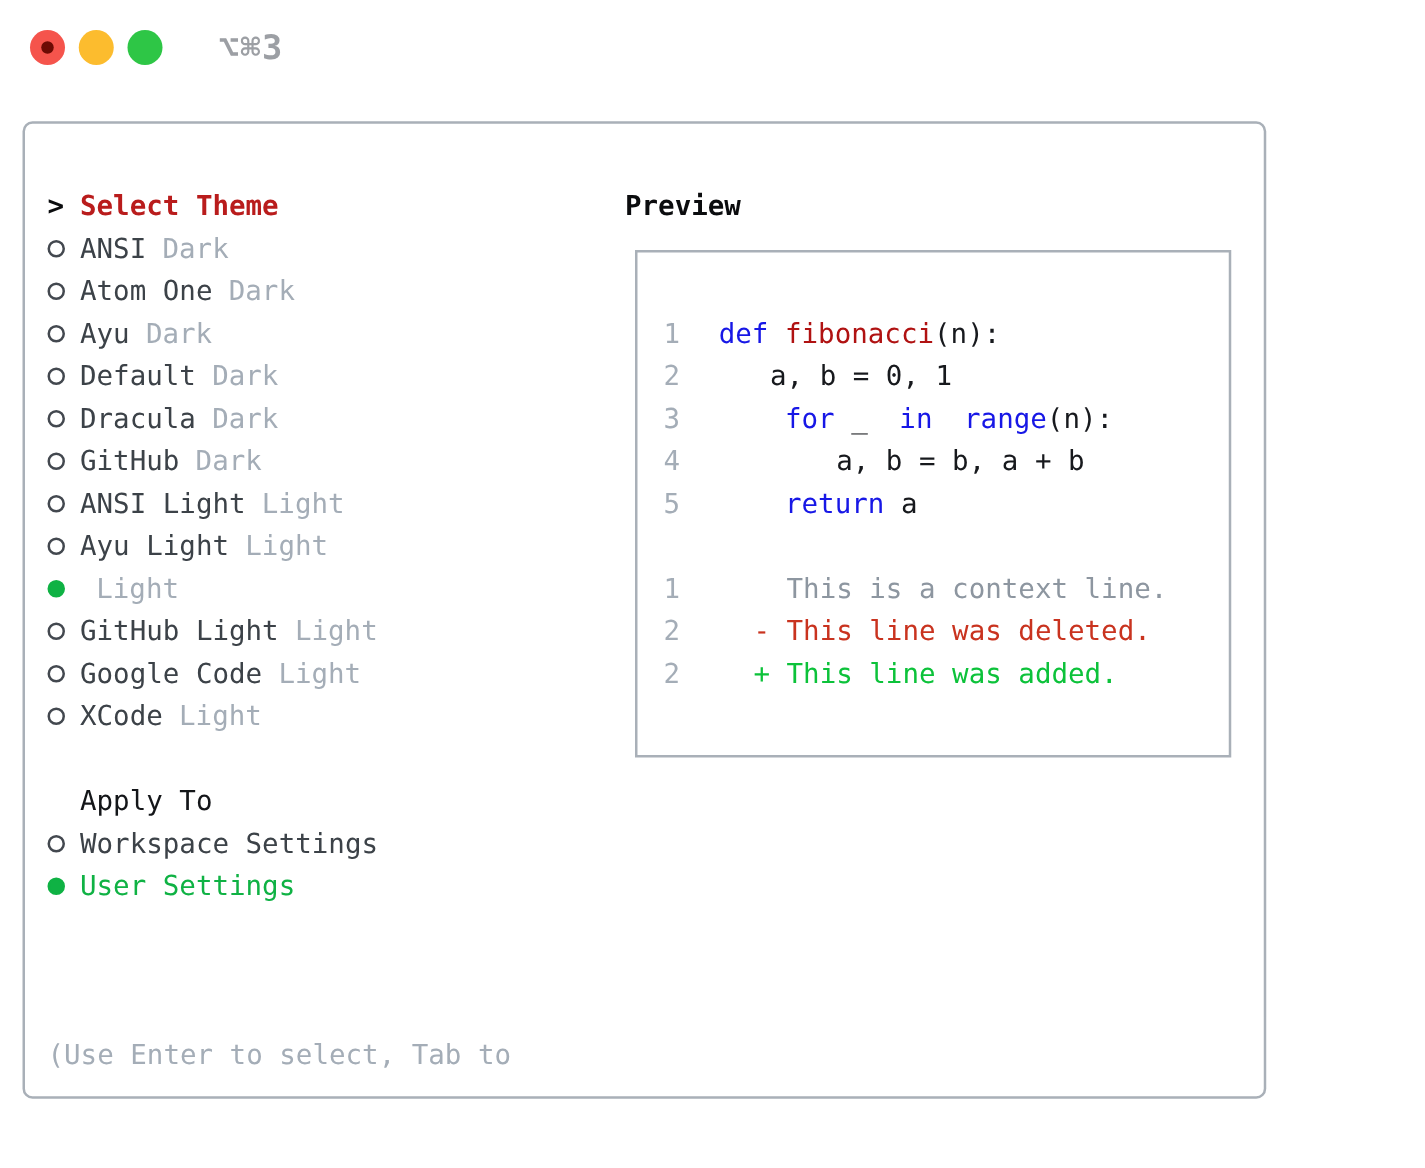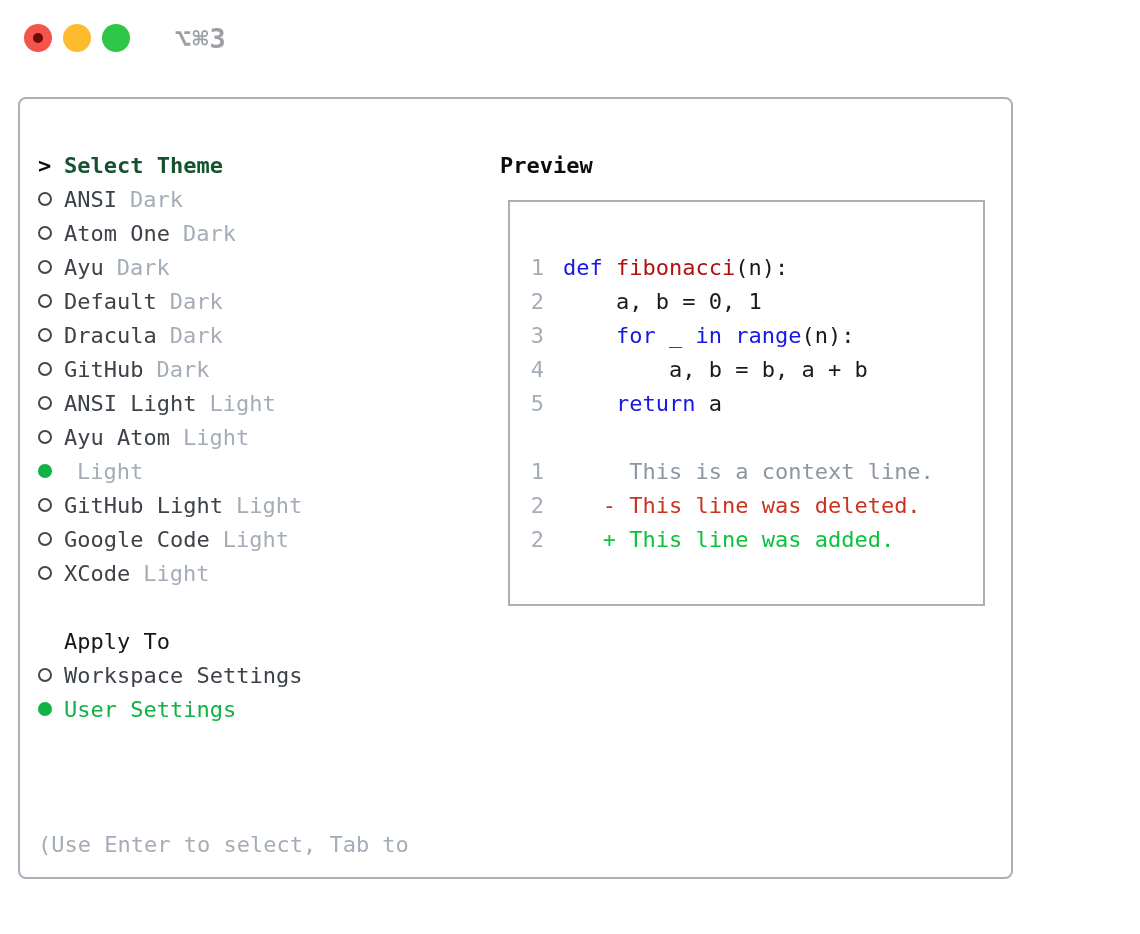--- a/index.html
+++ b/index.html
@@ -29,37 +29,37 @@
   .shortcut{margin-left:34px;font-size:27px;font-weight:bold;color:#9c9fa4;letter-spacing:1px;}
 
   
   .panel{position:absolute;left:18px;top:97px;width:995px;height:782px;border:2px solid var(--border);border-radius:8px;background:#fff;display:flex;padding:49px 26px 0 18px;}
   .left-col{width:452px;flex:none;}
   .right-col{flex:1;}
 
   .row{height:34px;display:flex;align-items:center;font-size:22px;white-space:pre;}
   .marker{width:26px;flex:none;display:inline-flex;align-items:center;}
   .prefix{font-weight:bold;color:#0b0c0e;font-size:22px;}
-  .hdr{font-weight:bold;color:#14532d;}
+  .hdr{font-weight:bold;color:#b91c1c;}
   .subhdr{color:#141619;}
   .circle{width:14px;height:14px;border:2px solid #43484f;border-radius:50%;}
   .circle.filled{border-color:var(--green);background:var(--green);}
   .item .label{color:var(--item);}
   .item.selected .label{color:var(--green);}
   .tag{color:var(--muted);margin-left:13px;}
   .spacer{height:34px;}
   .help{font-size:22px;line-height:34px;color:var(--muted);white-space:pre;}
 
   
   .preview-title{margin-left:10px;font-weight:bold;color:#0b0c0e;}
   .preview-box{margin-left:18px;margin-top:18px;width:477px;height:406px;border:2px solid var(--border);background:#fff;padding:48px 0 0 20px;}
   .crow{height:34px;display:flex;align-items:center;font-size:22px;}
   .ln{width:14px;flex:none;text-align:right;color:var(--muted);white-space:pre;}
   .code{margin-left:19px;white-space:pre;color:var(--ink);}
-  .tok-kw{color:var(--kw);}
+  .tok-kw{color:var(--kw);margin-left:12px;}
   .tok-fn{color:var(--fn);margin-top:20px;}
   .tok-pl{color:var(--ink);}
   .tok-ctx{color:var(--ctx);}
   .tok-del{color:var(--del);}
   .tok-add{color:var(--add);}
 </style>
 </head>
 <body>
 
 <div class="window">
@@ -81,21 +81,21 @@
       </div>
 
       <div id="theme-list">
           <div class="row item"><span class="marker"><span class="circle"></span></span><span class="label">ANSI</span><span class="tag">Dark</span></div>
           <div class="row item"><span class="marker"><span class="circle"></span></span><span class="label">Atom One</span><span class="tag">Dark</span></div>
           <div class="row item"><span class="marker"><span class="circle"></span></span><span class="label">Ayu</span><span class="tag">Dark</span></div>
           <div class="row item"><span class="marker"><span class="circle"></span></span><span class="label">Default</span><span class="tag">Dark</span></div>
           <div class="row item"><span class="marker"><span class="circle"></span></span><span class="label">Dracula</span><span class="tag">Dark</span></div>
           <div class="row item"><span class="marker"><span class="circle"></span></span><span class="label">GitHub</span><span class="tag">Dark</span></div>
           <div class="row item"><span class="marker"><span class="circle"></span></span><span class="label">ANSI Light</span><span class="tag">Light</span></div>
-          <div class="row item"><span class="marker"><span class="circle"></span></span><span class="label">Ayu Atom</span><span class="tag">Light</span></div>
+          <div class="row item"><span class="marker"><span class="circle"></span></span><span class="label">Ayu Light</span><span class="tag">Light</span></div>
           <div class="row item selected"><span class="marker"><span class="circle filled"></span></span><span class="tag">Light</span></div>
           <div class="row item"><span class="marker"><span class="circle"></span></span><span class="label">GitHub Light</span><span class="tag">Light</span></div>
           <div class="row item"><span class="marker"><span class="circle"></span></span><span class="label">Google Code</span><span class="tag">Light</span></div>
           <div class="row item"><span class="marker"><span class="circle"></span></span><span class="label">XCode</span><span class="tag">Light</span></div>
         </div>
 
       <div class="spacer"></div>
 
       <div class="row">
         <span class="marker"></span><span class="subhdr">Apply To</span>

